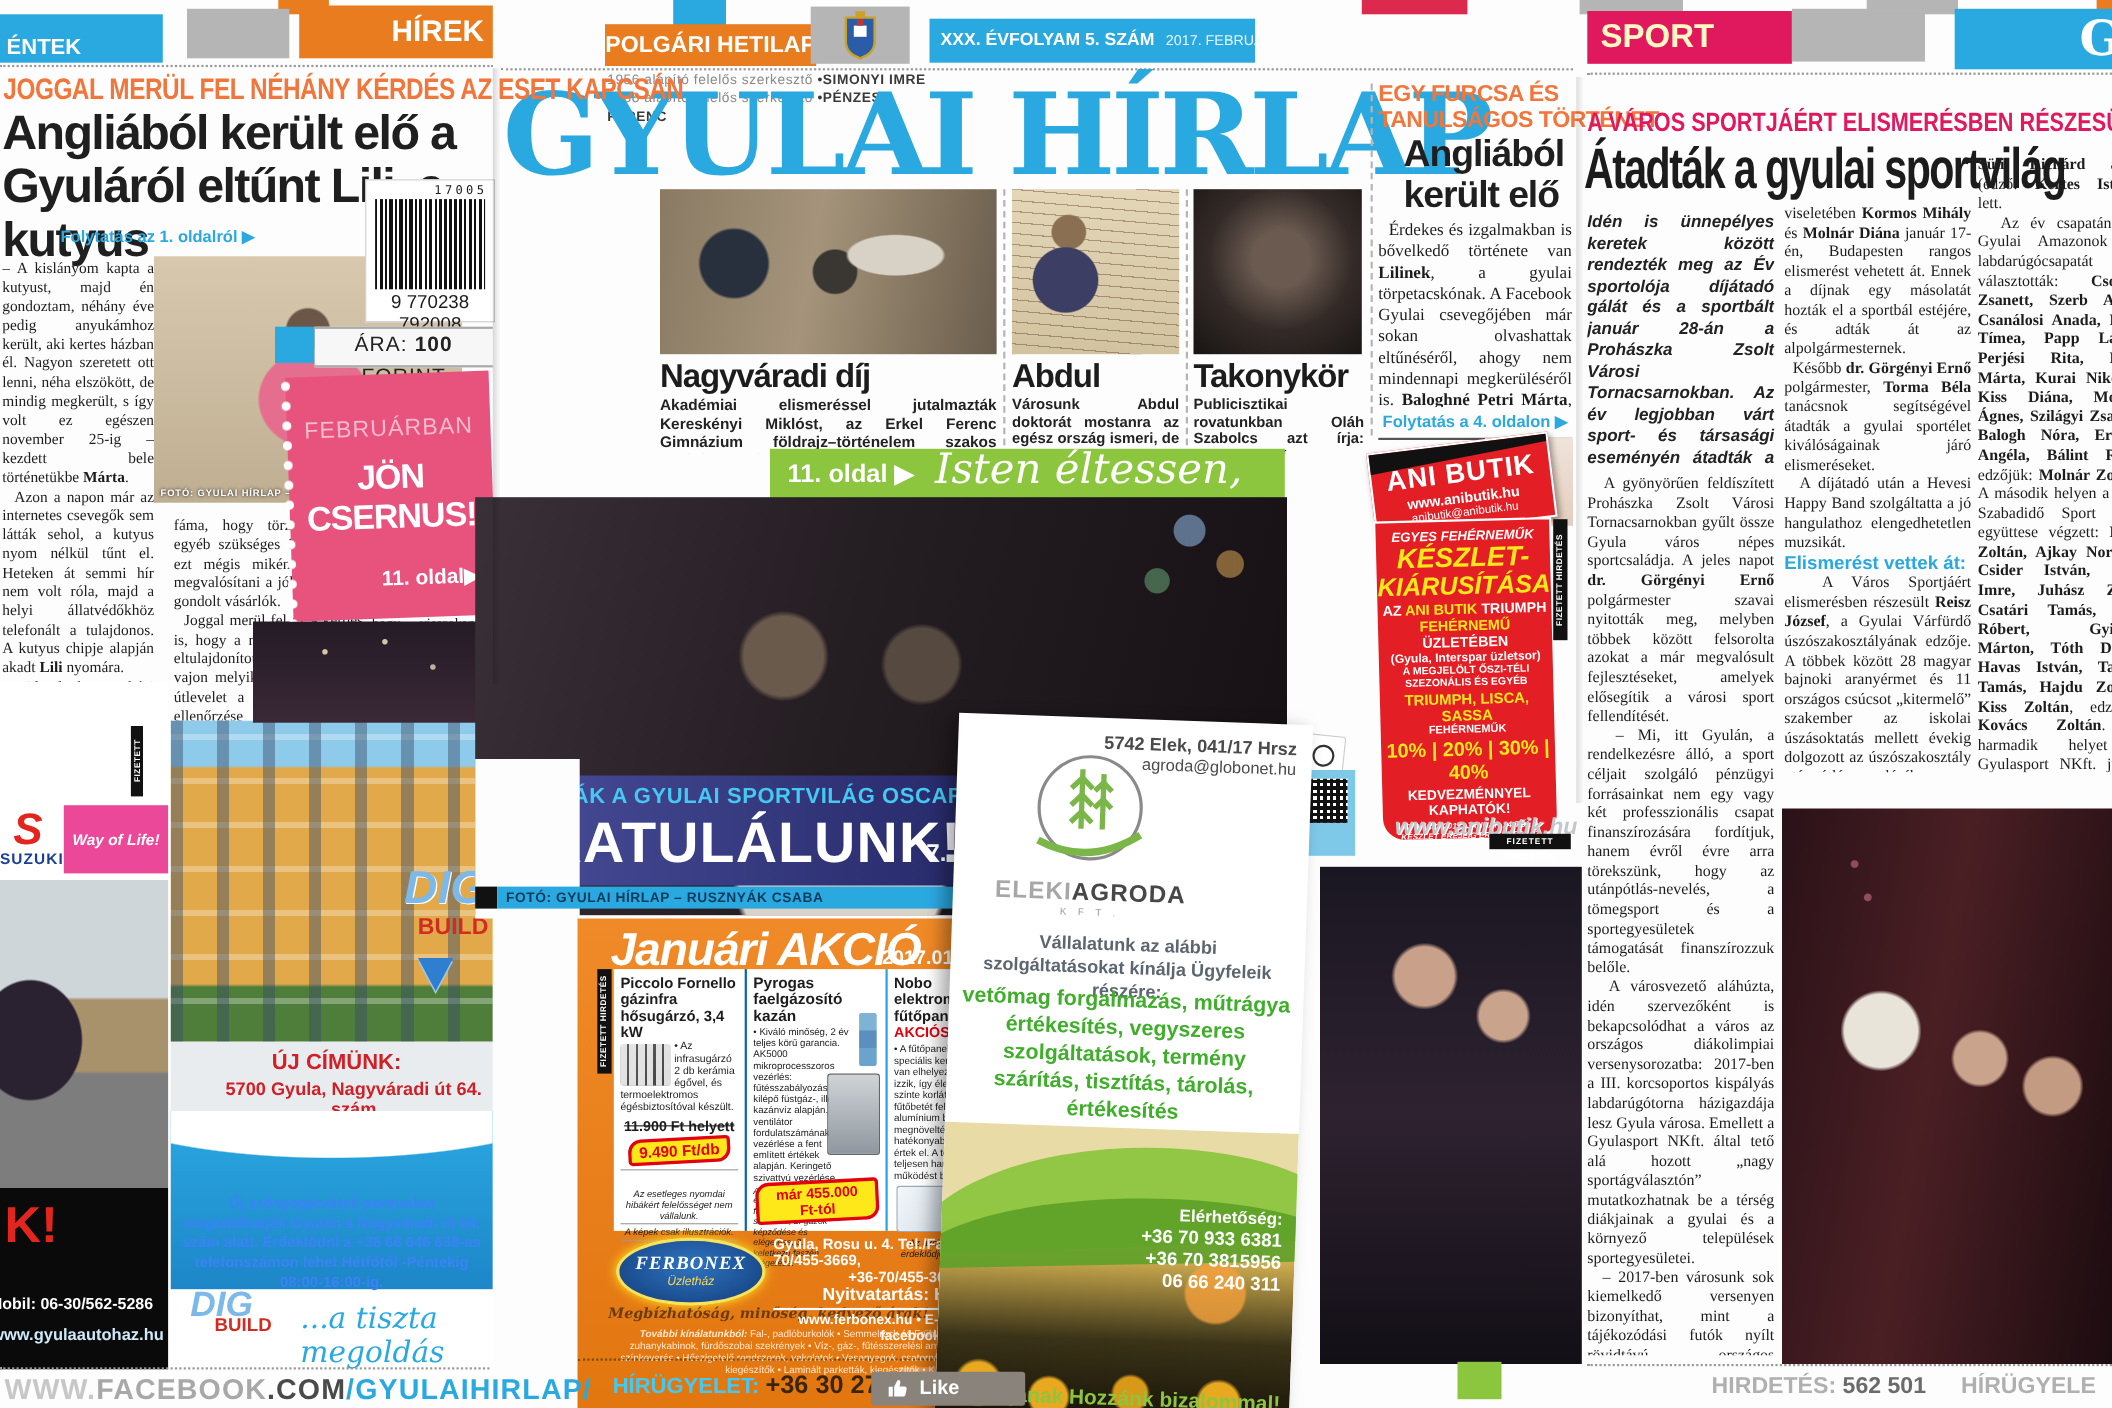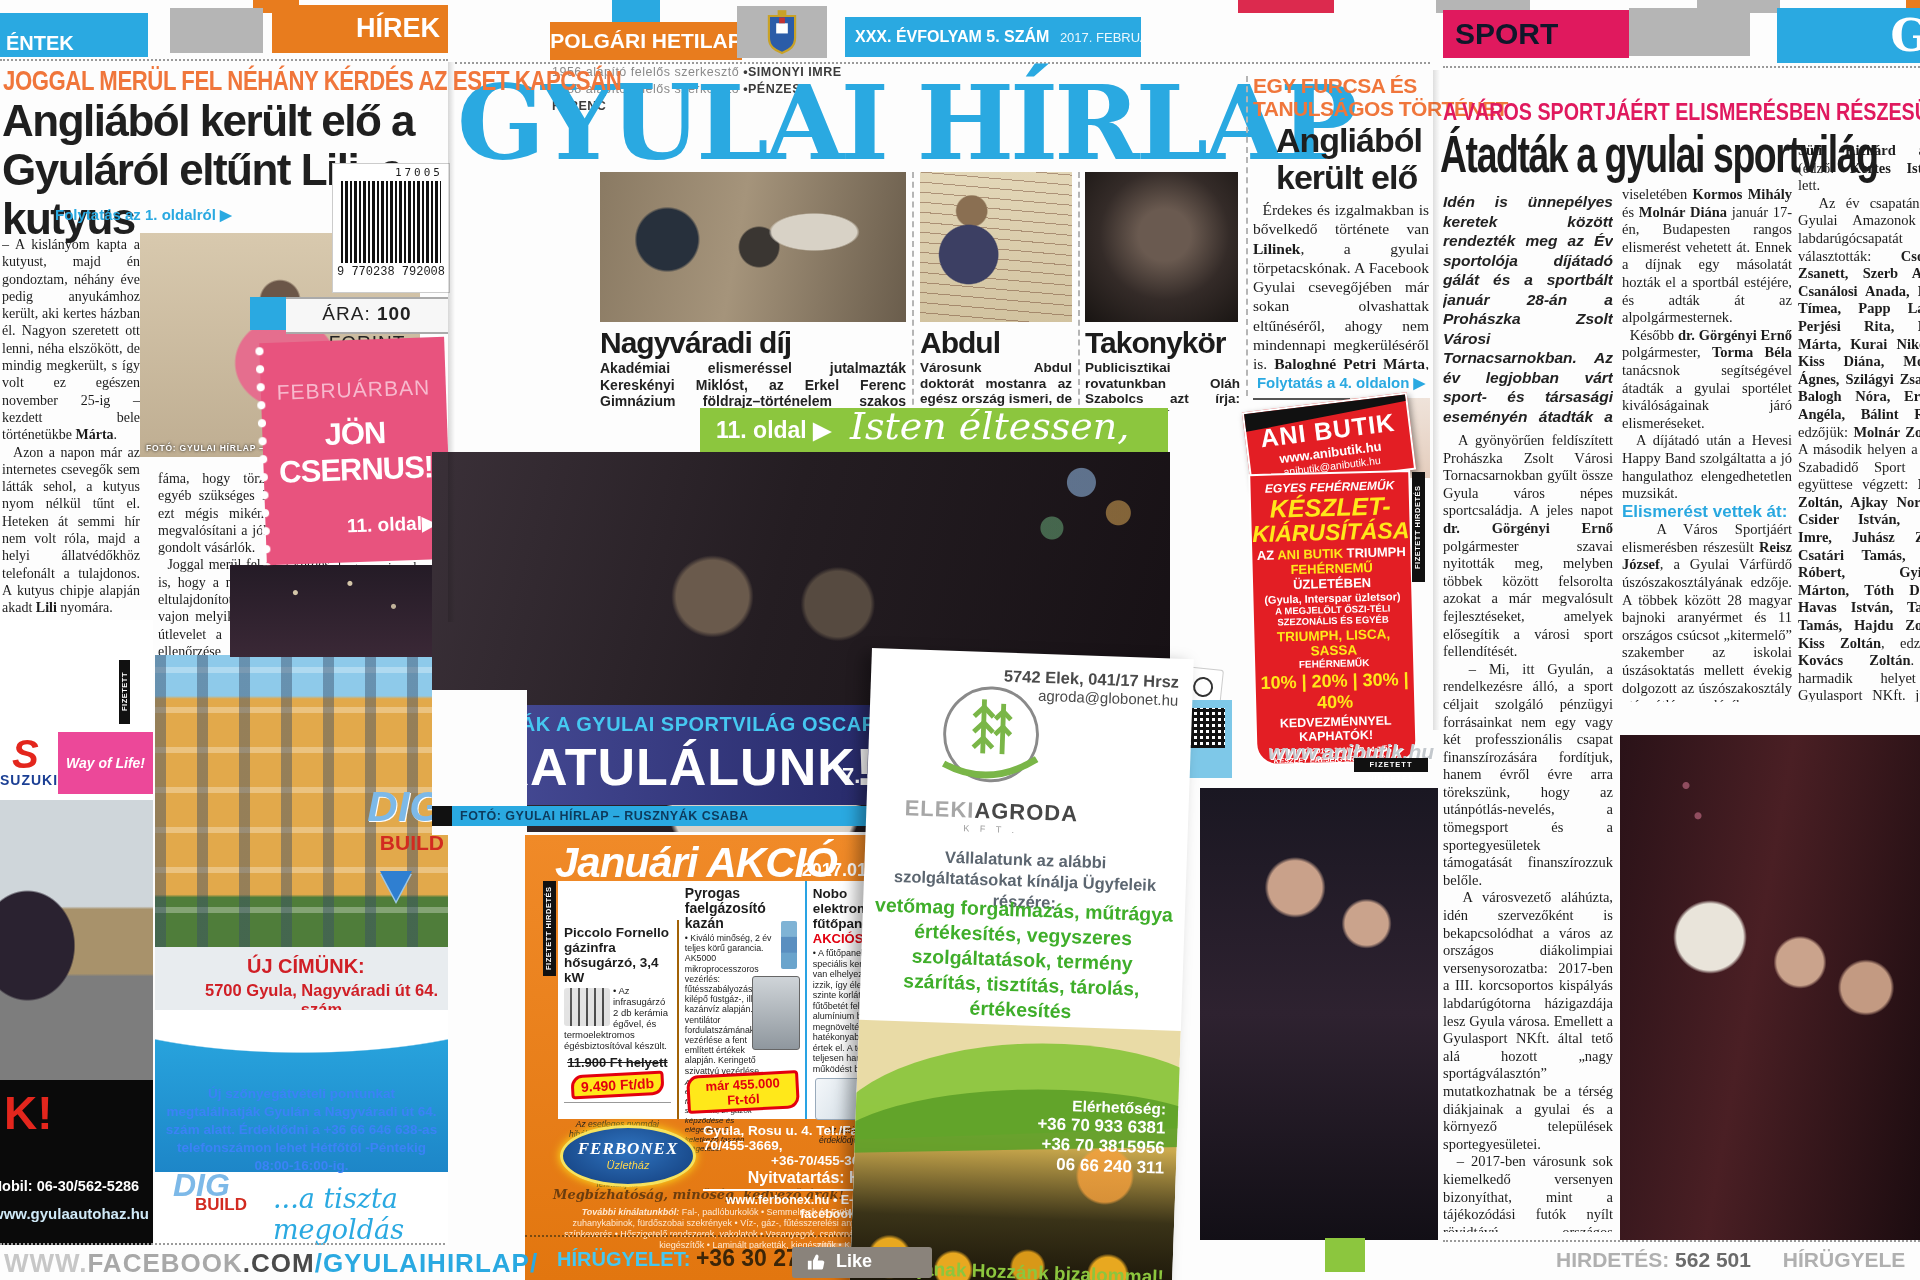--- a/index.html
+++ b/index.html
@@ -66,21 +66,21 @@
     </svg>
   </div>
   <div class="abs" style="left:845px;top:17px;width:296px;height:40px;background:#2aa9e1;color:#fff;white-space:nowrap;overflow:hidden;">
     <span class="b" style="font-size:16px;line-height:40px;margin-left:10px;">XXX. ÉVFOLYAM 5. SZÁM</span>
     <span style="font-size:13px;line-height:40px;margin-left:6px;color:#eaf7fd;">2017. FEBRUÁR 3., PÉNTEK</span>
   </div>
   <div class="abs dotline" style="left:455px;top:62px;width:975px;"></div>
   <div class="abs b nowrap" style="left:457px;top:66px;font-family:'DejaVu Serif',serif;font-size:103px;letter-spacing:-4px;color:#2aa9e1;line-height:1.1;">GYULAI HÍRLAP</div>
 
   <div class="abs" style="left:1443px;top:10px;width:186px;height:48px;background:#e0195e;">
-    <span class="b" style="color:#0f172a;font-size:30px;line-height:48px;margin-left:12px;">SPORT</span>
+    <span class="b" style="color:#fef9c3;font-size:30px;line-height:48px;margin-left:12px;">SPORT</span>
   </div>
   <div class="abs" style="left:1629px;top:8px;width:121px;height:48px;background:#b5b5b5;"></div>
   <div class="abs clip" style="left:1777px;top:8px;width:143px;height:55px;background:#2aa9e1;">
     <span class="abs b" style="right:-8px;top:2px;color:#fff;font-family:'DejaVu Serif',serif;font-size:44px;">G</span>
   </div>
   <div class="abs dotline" style="left:1443px;top:66px;width:477px;"></div>
 
   <div class="abs b nowrap kicker-cond" style="left:3px;top:66px;font-size:27px;color:#f0763b;letter-spacing:-.5px;">JOGGAL MERÜL FEL NÉHÁNY KÉRDÉS AZ ESET KAPCSÁN</div>
   <div class="abs b" style="left:2px;top:96px;width:470px;font-size:44px;line-height:49px;letter-spacing:-1.5px;color:#1f1f1f;">Angliából került elő a<br>Gyuláról eltűnt Lili, a kutyus</div>
   <div class="abs b" style="left:55px;top:206px;font-size:15px;color:#2aa9e1;">Folytatás az 1. oldalról ▶</div>
@@ -134,21 +134,21 @@
   </div>
 
   <div class="abs" style="left:230px;top:565px;width:218px;height:92px;background:
     radial-gradient(circle at 30% 30%, rgba(255,240,200,.8) 0 2px, transparent 3px),
     radial-gradient(circle at 55% 20%, rgba(255,240,200,.8) 0 2px, transparent 3px),
     radial-gradient(circle at 75% 45%, rgba(255,240,200,.7) 0 2px, transparent 3px),
     linear-gradient(#241b26,#3a2836);"></div>
   <div class="abs" style="left:332px;top:163px;width:116px;height:128px;background:#fff;border:1px solid #ccc;">
     <div class="rt" style="font-family:'DejaVu Sans Mono',monospace;font-size:11px;letter-spacing:3px;padding:2px 6px 0 0;">17005</div>
     <div style="margin:2px 8px;height:82px;background:repeating-linear-gradient(90deg,#111 0 2px,#fff 2px 4px,#111 4px 7px,#fff 7px 9px);"></div>
-    <div class="ctr" style="font-family:Liberation Mono, monospace;font-size:12px;">9 770238 792008</div>
+    <div class="ctr" style="font-family:Liberation Sans, sans-serif;font-size:17px;">9 770238 792008</div>
   </div>
   <div class="abs" style="left:250px;top:297px;width:36px;height:33px;background:#2aa9e1;"></div>
   <div class="abs" style="left:286px;top:297px;width:162px;height:33px;background:#f7f7f7;border-top:2px solid #aaa;border-bottom:2px solid #aaa;">
     <div class="ctr" style="font-size:19px;line-height:29px;letter-spacing:1px;color:#222;">ÁRA: <b>100</b> FORINT</div>
   </div>
   <div class="abs" style="left:263px;top:340px;width:185px;height:222px;background:#e8537e;transform:rotate(-2deg);">
     <div class="abs" style="left:-4px;top:0;bottom:0;width:8px;background:radial-gradient(circle 4px at 4px 8px,#fff 3.6px,transparent 4.6px) 0 0/8px 18px repeat-y;"></div>
     <div class="ctr" style="margin-top:38px;font-size:21px;color:#f7b9cd;letter-spacing:1px;">FEBRUÁRBAN</div>
     <div class="ctr b" style="margin-top:14px;font-size:31px;color:#fff;letter-spacing:-1px;">JÖN CSERNUS!</div>
     <div class="rt b" style="margin:26px 14px 0 0;font-size:19px;color:#fff;">11. oldal▶</div>
@@ -251,21 +251,21 @@
 
   <div class="abs clip" style="left:525px;top:835px;width:535px;height:445px;background:linear-gradient(#f08a28,#e2760f);">
     <div class="abs b i" style="left:30px;top:4px;font-size:42px;color:#fff;letter-spacing:-1px;">Januári AKCIÓ</div>
     <div class="abs ctr" style="left:262px;top:2px;width:262px;color:#fff;">
       <div class="b" style="font-size:20px;">Érvényes:</div>
       <div><span class="b" style="font-size:18px;">2017.01.23.–02.11-ig,</span>
            <span style="font-size:10px;">ill. a készlet erejéig</span></div>
     </div>
     <div class="abs vlab" style="left:18px;top:46px;width:13px;height:95px;">FIZETETT HIRDETÉS</div>
     <div class="abs" style="left:33px;top:46px;width:492px;height:238px;background:#fff;display:flex;">
-      <div style="width:120px;padding:5px 6px;border-right:2px solid #a16207;margin-top:39px;">
+      <div style="width:120px;padding:5px 6px;border-right:2px solid #0369a1;">
         <div class="b" style="font-size:13.5px;line-height:15px;">Piccolo Fornello gázinfra hősugárzó, 3,4 kW</div>
         <div style="float:left;width:46px;height:38px;margin:3px 3px 0 0;background:linear-gradient(135deg,#3b3b3b,#111),repeating-linear-gradient(90deg,#eee 0 6px,#999 6px 8px);background-blend-mode:overlay;border-radius:3px;"></div>
         <div style="font-size:9.5px;line-height:11px;">• Az infrasugárzó 2 db kerámia égővel, és termoelektromos égésbiztosítóval készült.</div>
         <div class="b ctr strike" style="font-size:13px;margin-top:4px;clear:both;">11.900 Ft helyett</div>
         <div class="ctr" style="margin-top:3px;"><span class="burst" style="font-size:14px;">9.490 Ft/db</span></div>
         <div class="i ctr" style="font-size:8.5px;line-height:10px;margin-top:5px;border-top:1px solid #999;padding-top:16px;">Az esetleges nyomdai hibákért felelősséget nem vállalunk.</div>
         <div class="i ctr" style="font-size:8.5px;border-top:1px solid #999;margin-top:2px;padding-top:2px;">A képek csak illusztrációk.</div>
         <div class="i ctr" style="font-size:8.5px;border-top:1px solid #999;margin-top:2px;padding-top:2px;">A változtatás jogát fenntartjuk.</div>
       </div>
       <div style="width:128px;padding:5px 6px;border-right:2px solid #29a3e3;position:relative;">

